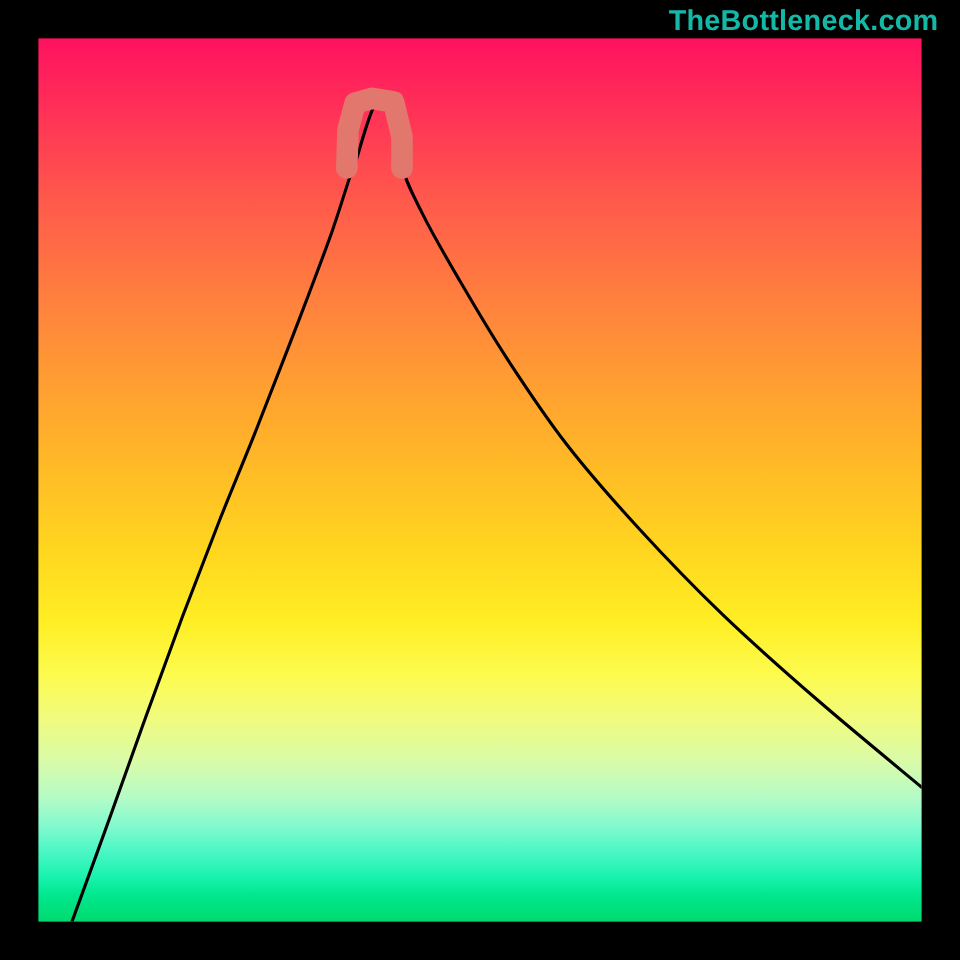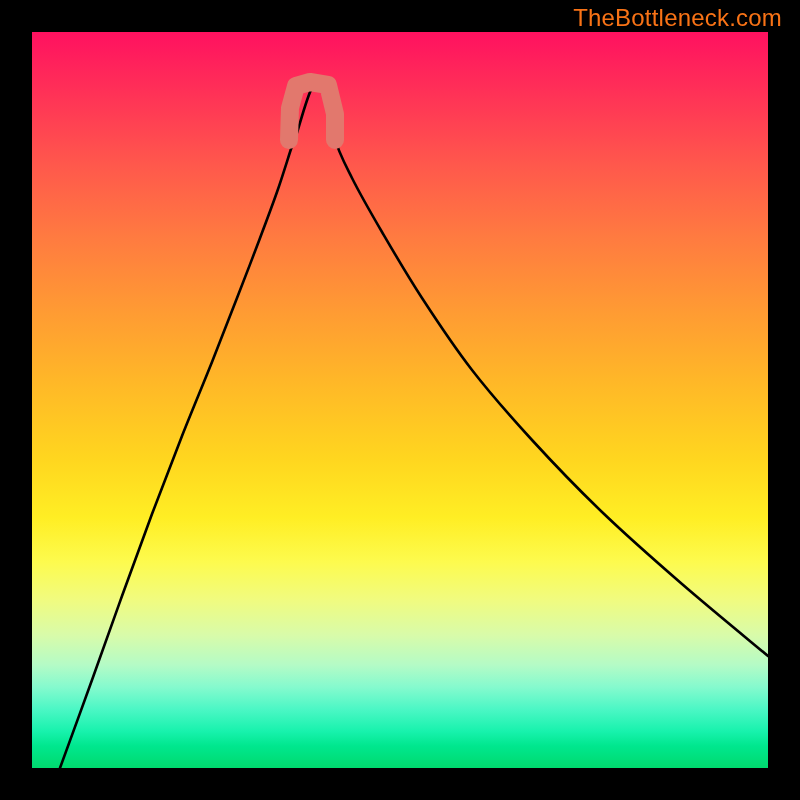--- a/index.html
+++ b/index.html
@@ -47,22 +47,22 @@
     width: 736px;
     height: 736px;
     pointer-events: none;
   }
   .watermark {
     position: absolute;
     right: 18px;
     top: 4px;
     font-family: Arial, Helvetica, sans-serif;
     font-size: 24px;
-    font-weight: 400;
-    color: #f97316;
+    font-weight: 700;
+    color: #14b8a6;
     letter-spacing: 0.2px;
     text-align: right;
   }
 </style>
 </head>
 <body>
 
 <div class="frame">
   <div class="gradient"></div>
   <svg class="curve-svg" viewBox="0 0 736 736" preserveAspectRatio="none">

